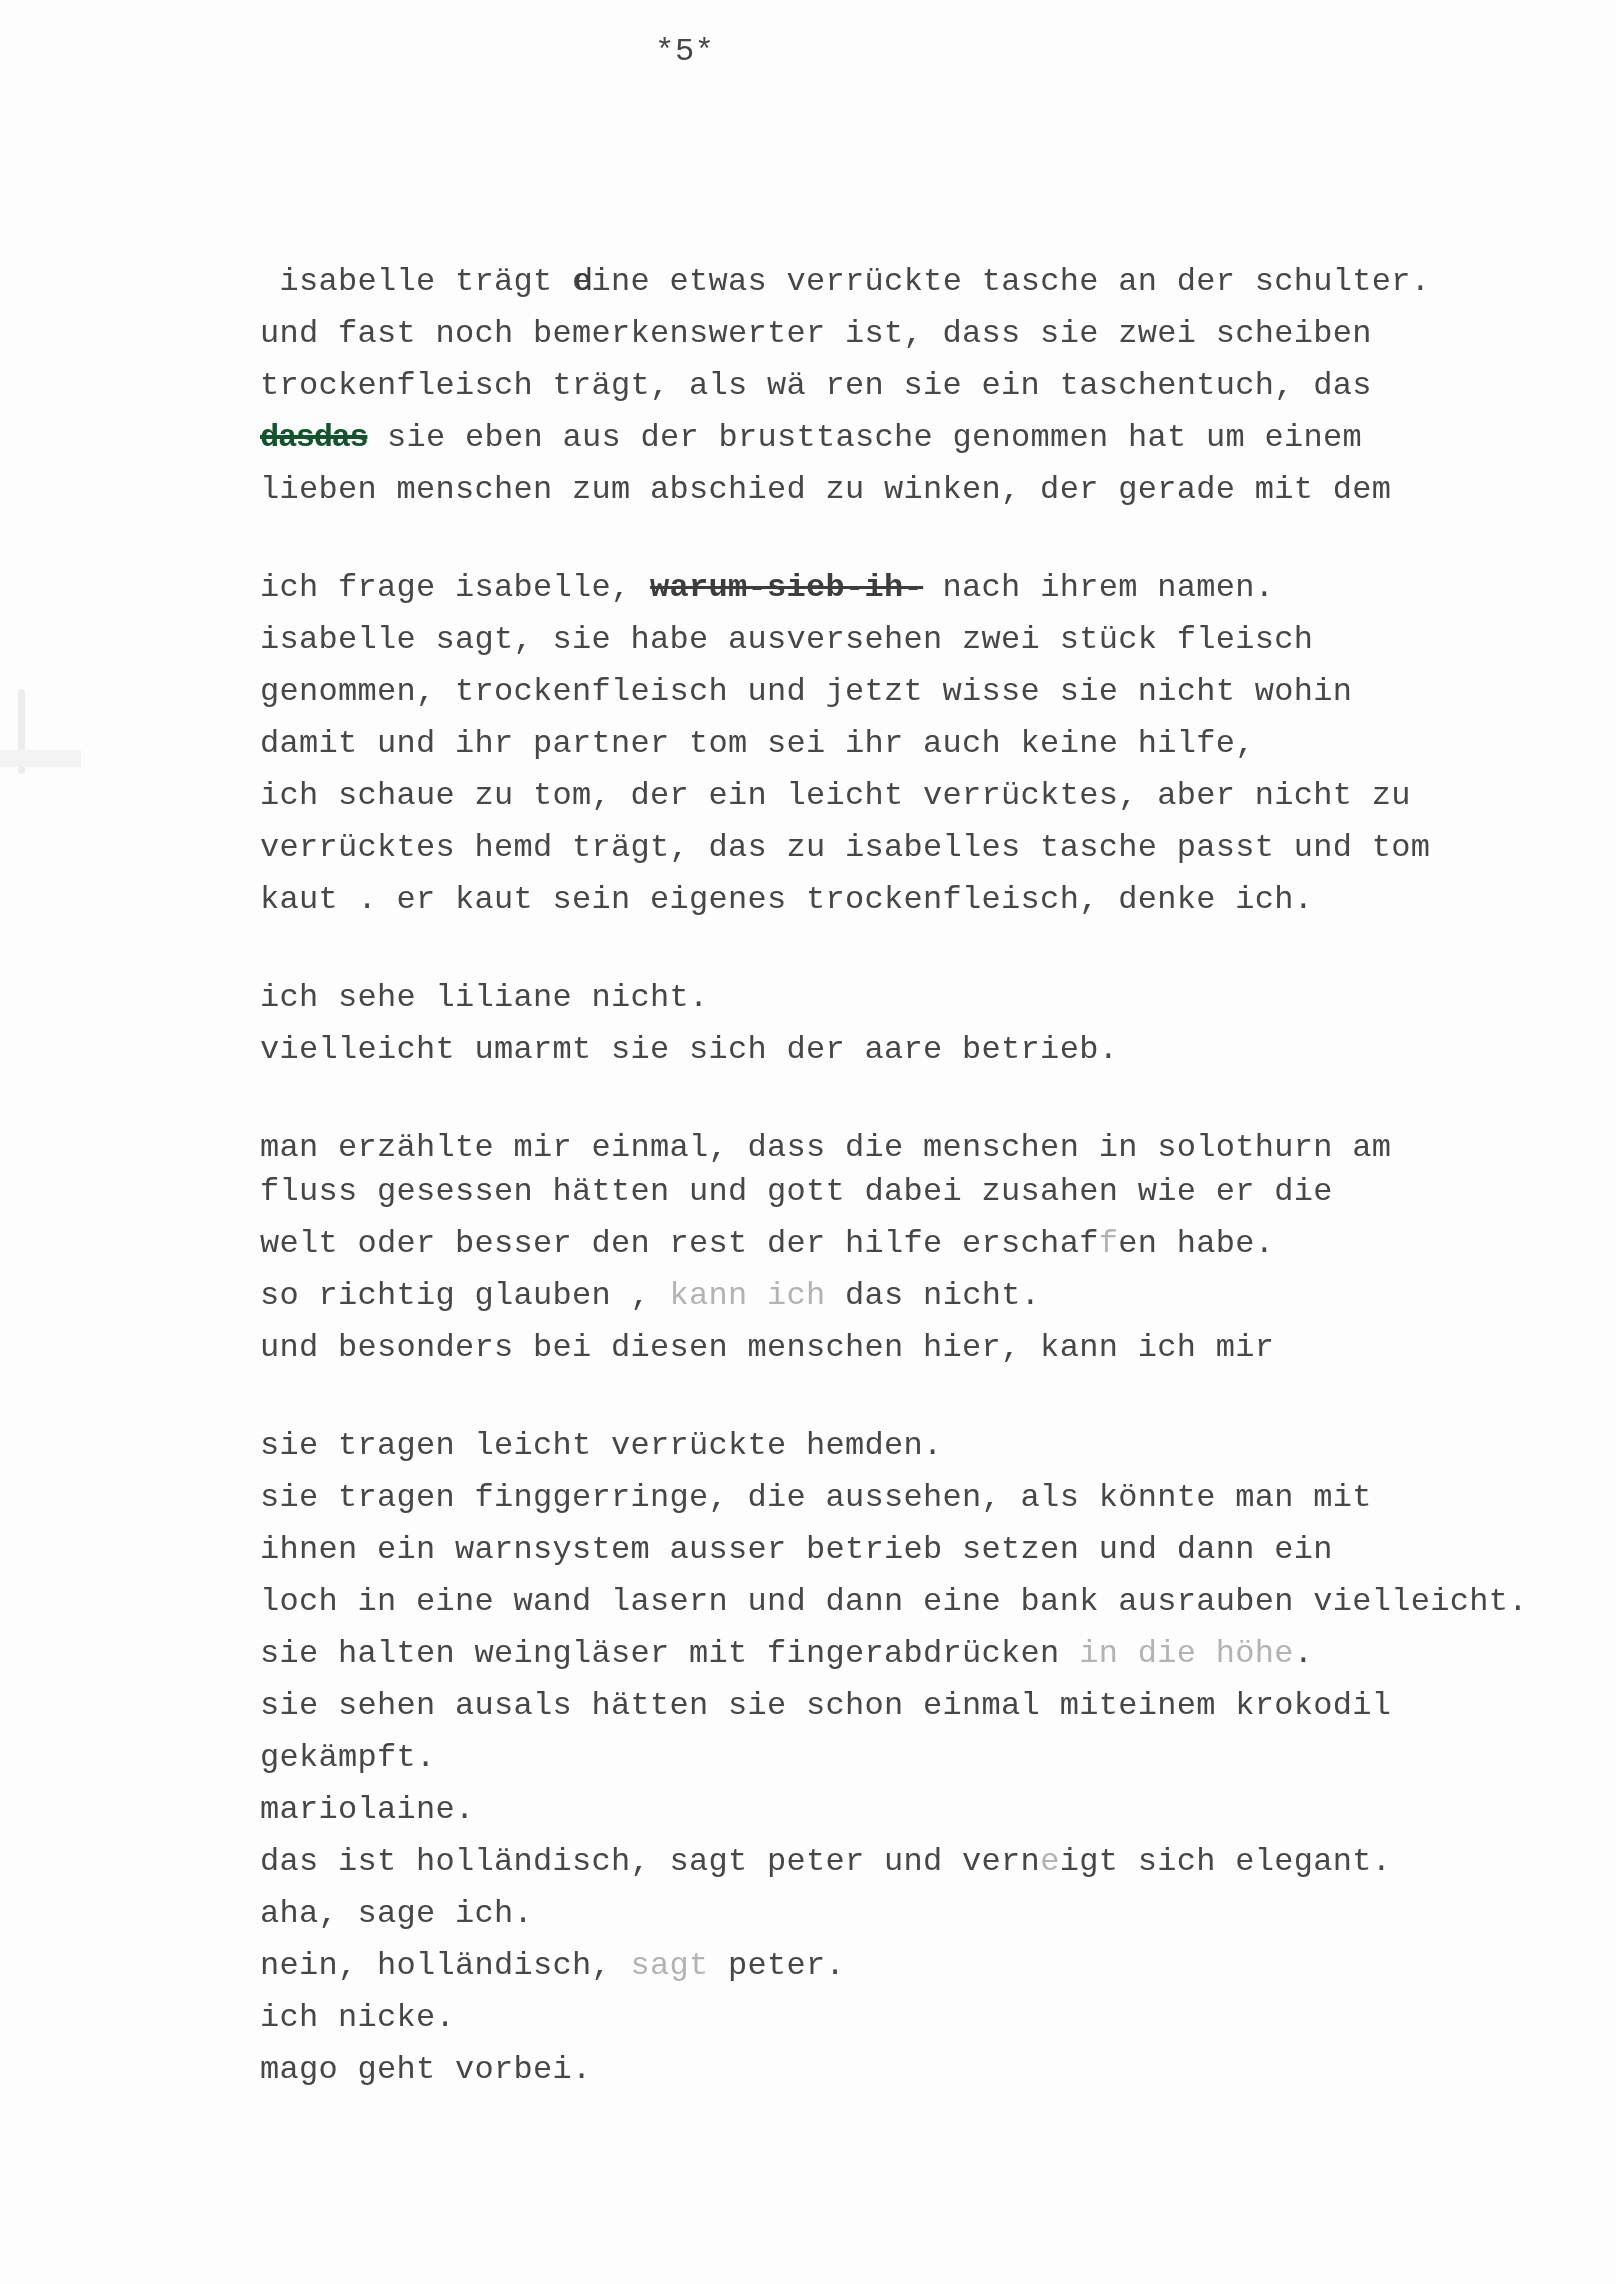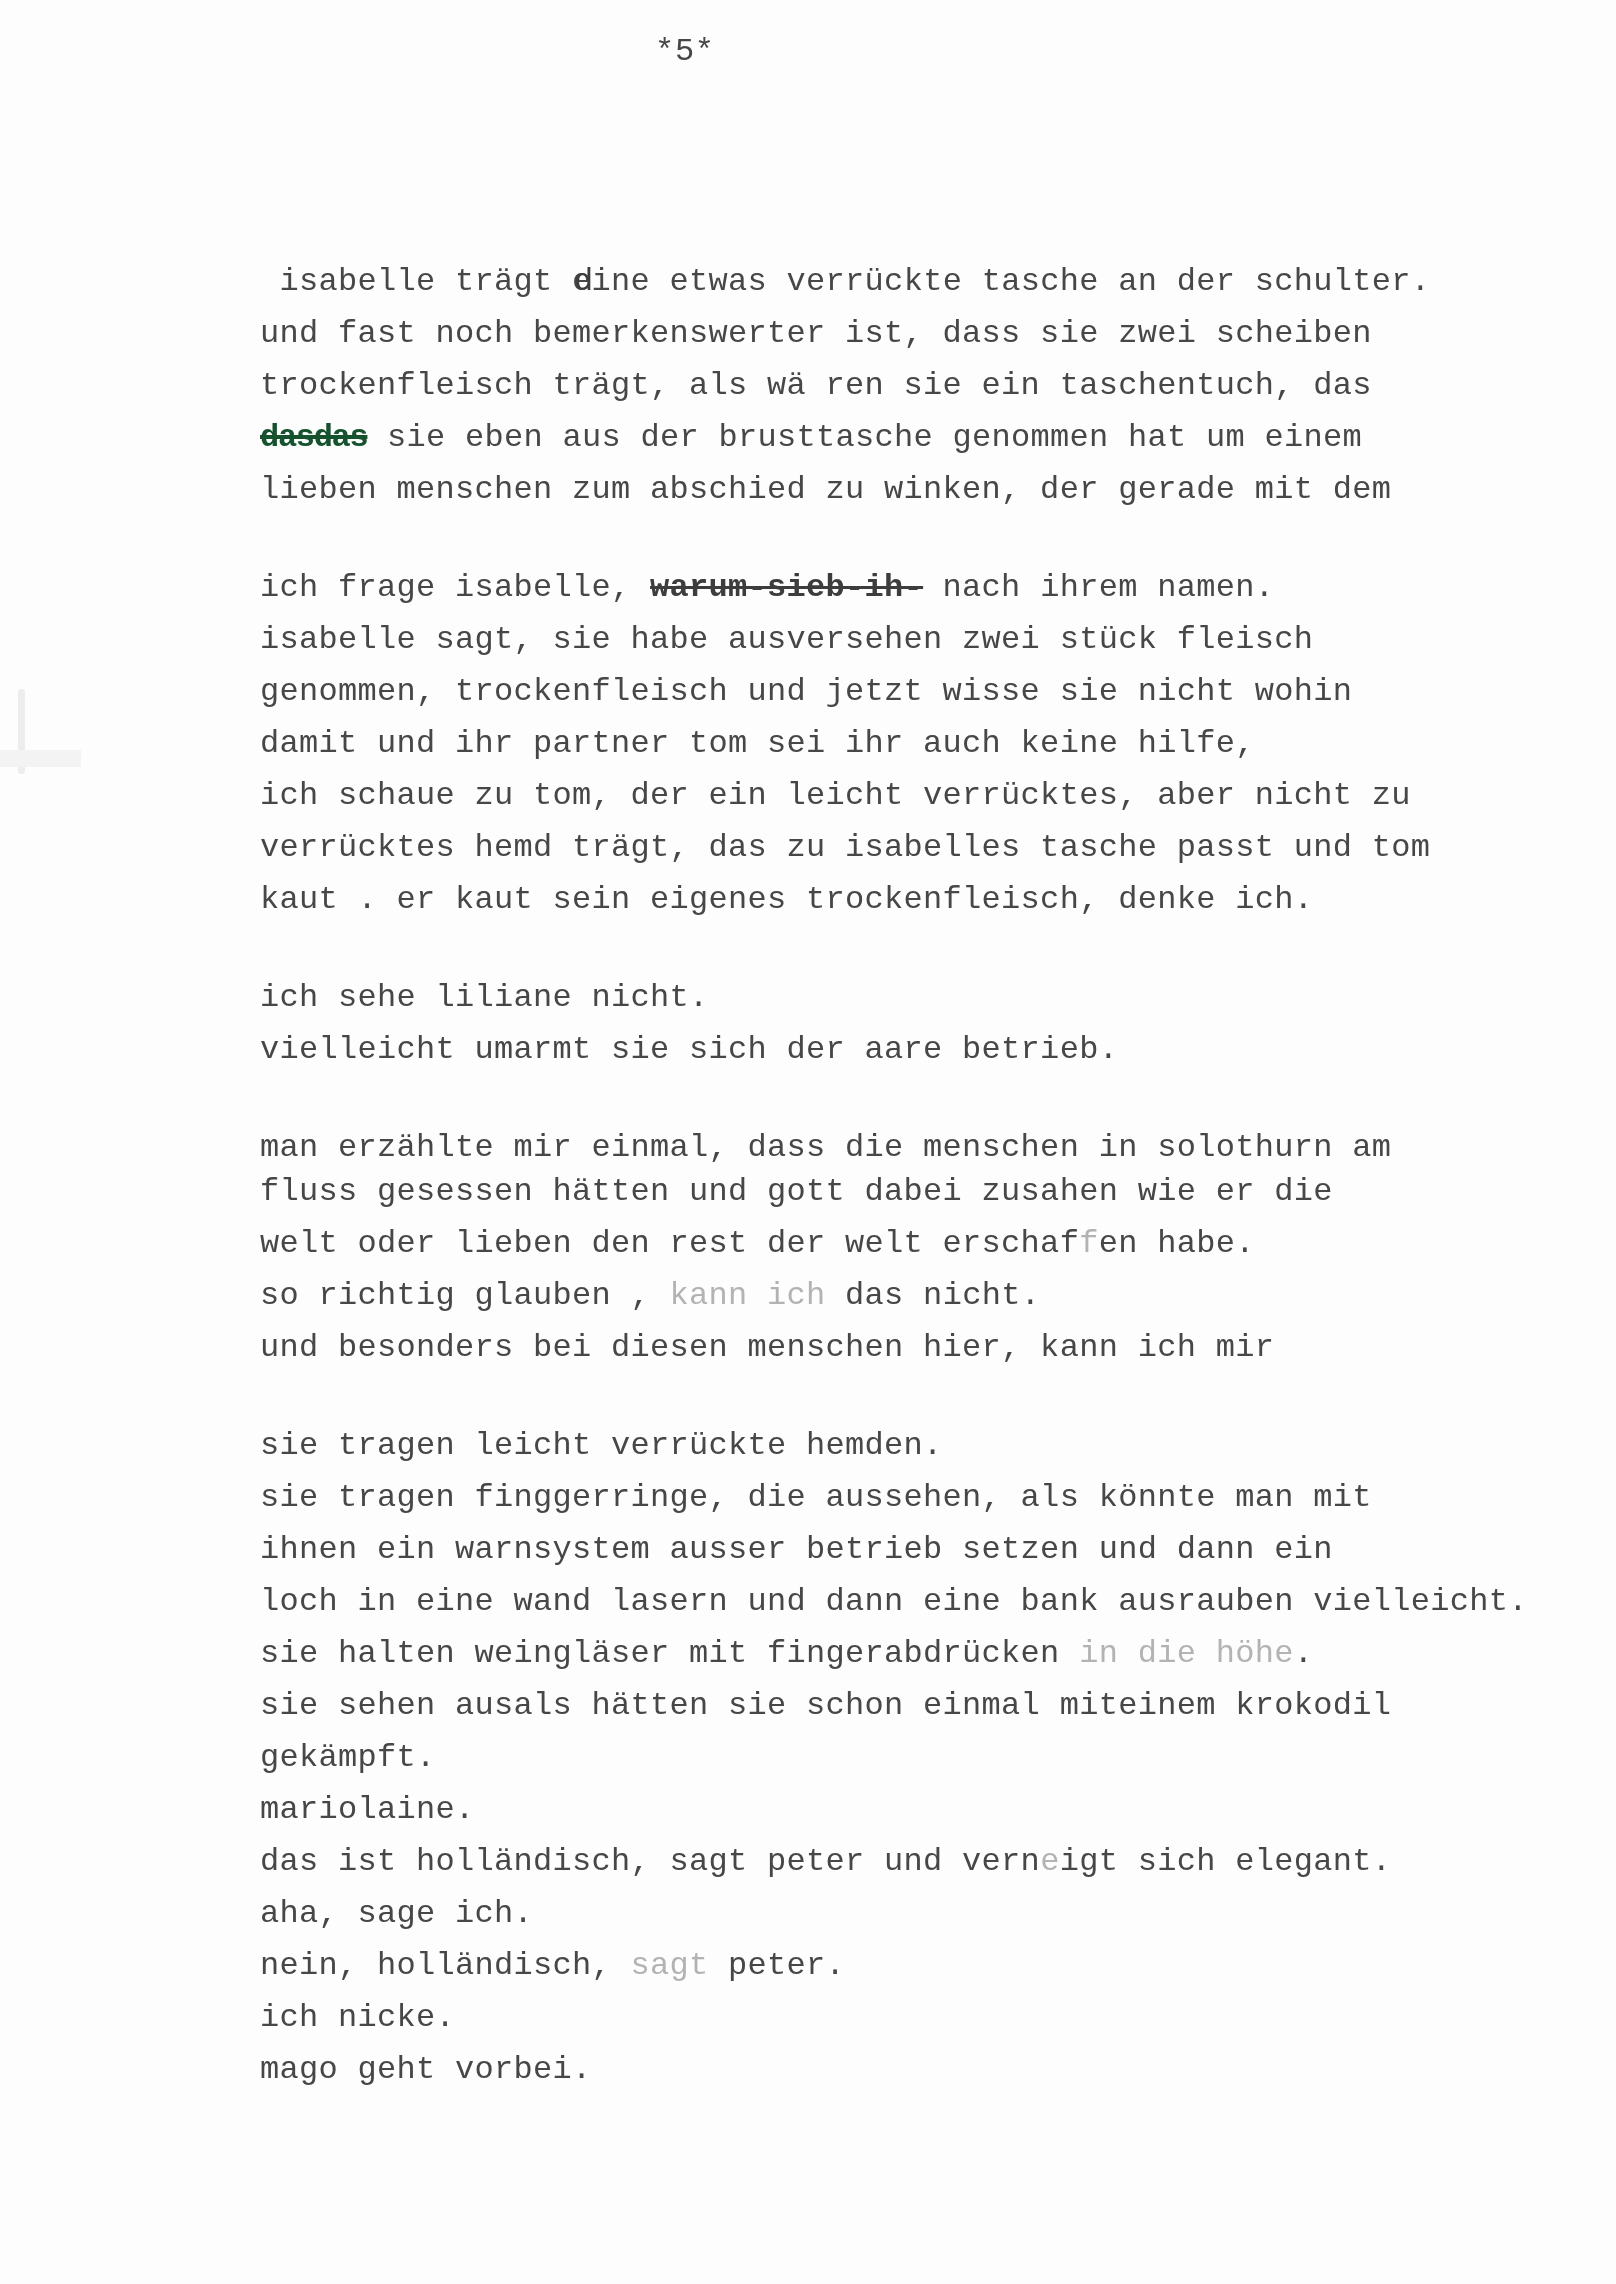--- a/index.html
+++ b/index.html
@@ -87,21 +87,21 @@
         <div class="line"><span>verrücktes hemd trägt, das zu isabelles tasche passt und tom</span></div>
         <div class="line"><span>kaut . er kaut sein eigenes trockenfleisch, denke ich.</span></div>
       </div>
       <div class="paragraph">
         <div class="line"><span>ich sehe liliane nicht.</span></div>
         <div class="line"><span>vielleicht umarmt sie sich der aare betrieb.</span></div>
       </div>
       <div class="paragraph">
         <div class="line"><span>man erzählte mir einmal, dass die menschen in solothurn am</span></div>
         <div class="line tight"><span>fluss gesessen hätten und gott dabei zusahen wie er die</span></div>
-        <div class="line"><span>welt oder lieben den rest der welt erschaf</span><span class="faded">f</span><span>en habe.</span></div>
+        <div class="line"><span>welt oder besser den rest der hilfe erschaf</span><span class="faded">f</span><span>en habe.</span></div>
         <div class="line"><span>so richtig glauben , </span><span class="faded">kann ich</span><span> das nicht.</span></div>
         <div class="line"><span>und besonders bei diesen menschen hier, kann ich mir</span></div>
       </div>
       <div class="paragraph">
         <div class="line"><span>sie tragen leicht verrückte hemden.</span></div>
         <div class="line"><span>sie tragen finggerringe, die aussehen, als könnte man mit</span></div>
         <div class="line"><span>ihnen ein warnsystem ausser betrieb setzen und dann ein</span></div>
         <div class="line"><span>loch in eine wand lasern und dann eine bank ausrauben vielleicht.</span></div>
         <div class="line"><span>sie halten weingläser mit fingerabdrücken </span><span class="faded">in die höhe</span><span>.</span></div>
         <div class="line"><span>sie sehen ausals hätten sie schon einmal miteinem krokodil</span></div>

